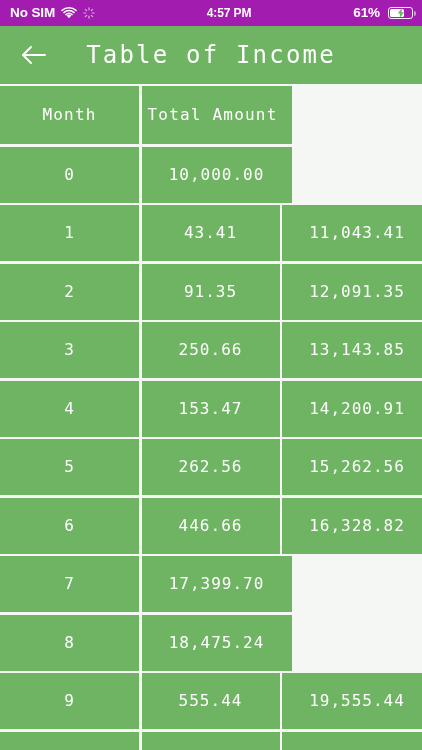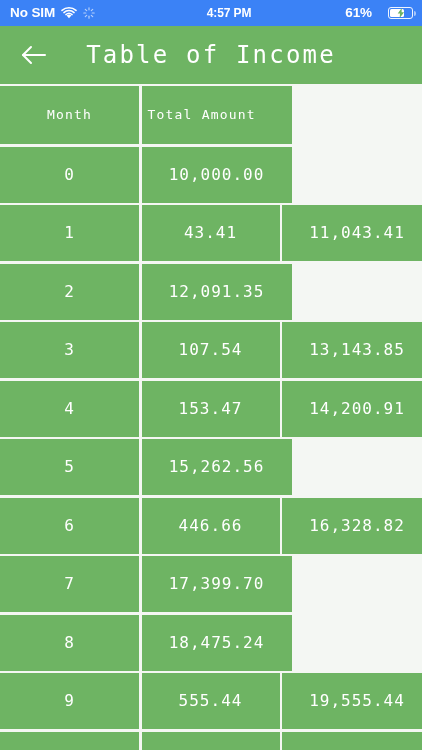--- a/index.html
+++ b/index.html
@@ -5,40 +5,40 @@
   * { margin:0; padding:0; box-sizing:border-box; }
   html, body {
     width:422px; height:750px;
     overflow:hidden;
     background:#6eb463;
     font-family:"DejaVu Sans Mono", monospace;
   }
   #app {
     width:422px; height:750px;
     position:relative;
-    background:#3b82f6;
+    background:#a21caf;
     display:flex; flex-direction:column;
   }
 
   
   .statusbar {
     height:26px;
     flex:0 0 26px;
     display:flex; align-items:center;
     padding:0 9px 0 10px;
     color:#ffffff;
     font-family:"Liberation Sans", sans-serif;
     font-size:13.5px;
     font-weight:700;
     letter-spacing:-0.1px;
   }
   .sb-left { display:flex; align-items:center; gap:6px; flex:1 1 auto; }
   .sb-center { position:absolute; left:0; right:0; text-align:center;
                font-size:12px; font-weight:700; pointer-events:none;padding-left:36px; }
-  .sb-right { display:flex; align-items:center; gap:16px; margin-left:auto; z-index:2; }
+  .sb-right { display:flex; align-items:center; gap:8px; margin-left:auto; z-index:2; }
   .sb-carrier { line-height:1; }
   .wifi-ic { display:block; width:16px; height:12px; }
   .loc-ic  { display:block; width:12px; height:12px; opacity:.62; }
   .batt-pct { line-height:1; }
   .batt {
     position:relative; width:25px; height:12px;
     border:1.3px solid rgba(255,255,255,.92);
     border-radius:3px;
   }
   .batt::after {
@@ -100,21 +100,21 @@
     letter-spacing:1px;
     line-height:1.12;
     padding:0 4px;
   }
   .c-month  { flex:0 0 139px; }
   .c-inter  { flex:0 0 138px; }
   .c-total  { flex:0 0 150px; }
 
   .row.head { height:58px; }
   .row.head .cell {
-    font-size:13px;
+    font-size:16px;
     letter-spacing:1.2px;
   }
   .row.head .c-total { justify-content:flex-start; padding-left:6px; }
 </style>
 </head>
 <body>
 
 <div id="app">
 
   <div class="statusbar">
@@ -183,34 +183,36 @@
           <div class="cell c-month">0</div>
           <div class="cell c-total">10,000.00</div>
         </div>
         <div class="row">
           <div class="cell c-month">1</div>
           <div class="cell c-inter">43.41</div>
           <div class="cell c-total">11,043.41</div>
         </div>
         <div class="row">
           <div class="cell c-month">2</div>
+          <div class="cell c-inter">91.35</div>
           <div class="cell c-total">12,091.35</div>
         </div>
         <div class="row">
           <div class="cell c-month">3</div>
-          <div class="cell c-inter">107.54</div>
+          <div class="cell c-inter">250.66</div>
           <div class="cell c-total">13,143.85</div>
         </div>
         <div class="row">
           <div class="cell c-month">4</div>
           <div class="cell c-inter">153.47</div>
           <div class="cell c-total">14,200.91</div>
         </div>
         <div class="row">
           <div class="cell c-month">5</div>
+          <div class="cell c-inter">262.56</div>
           <div class="cell c-total">15,262.56</div>
         </div>
         <div class="row">
           <div class="cell c-month">6</div>
           <div class="cell c-inter">446.66</div>
           <div class="cell c-total">16,328.82</div>
         </div>
         <div class="row">
           <div class="cell c-month">7</div>
           <div class="cell c-total">17,399.70</div>

